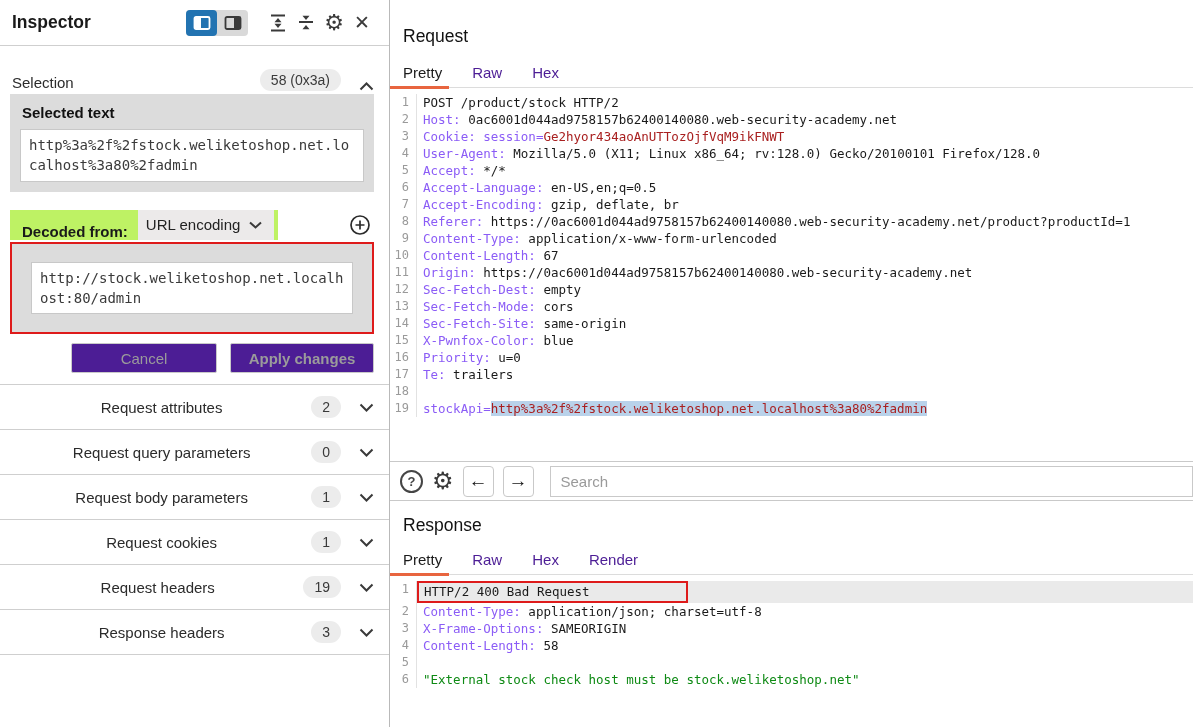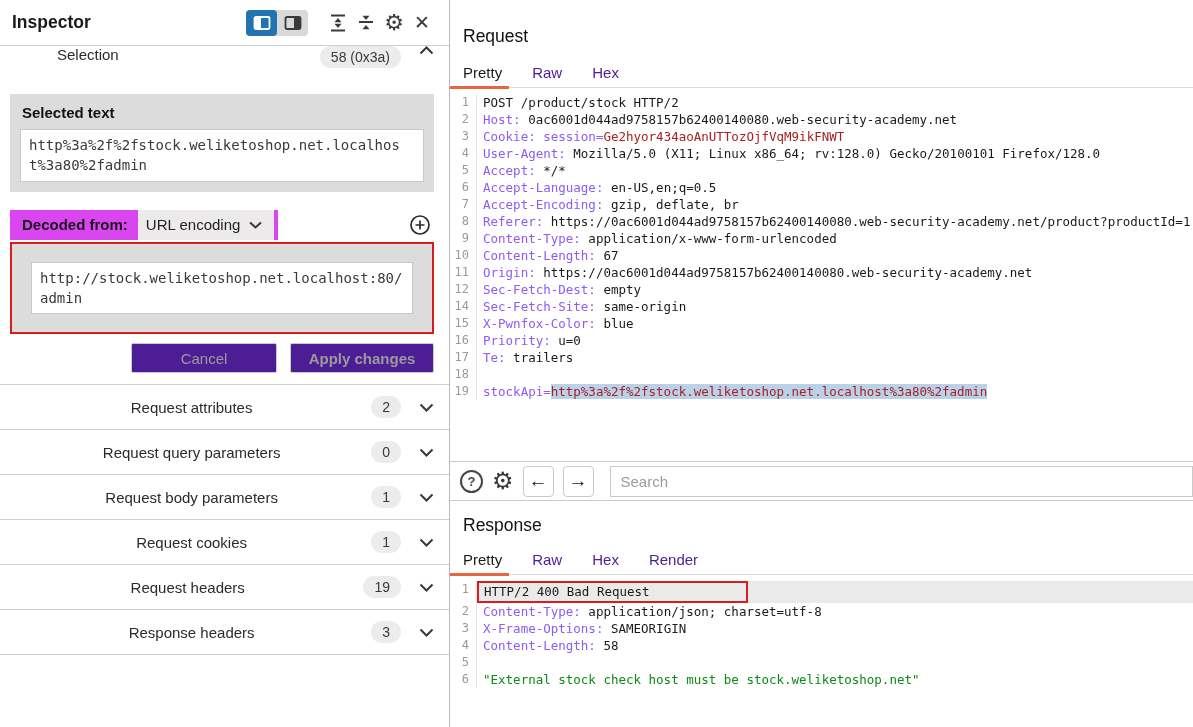--- a/index.html
+++ b/index.html
@@ -1,43 +1,43 @@
 <!DOCTYPE html>
 <html><head>
 <meta charset="utf-8">
 <style>
   * { margin:0; padding:0; box-sizing:border-box; }
   html,body { width:1193px; height:727px; overflow:hidden; background:#fff;
               font-family:"Liberation Sans", sans-serif; color:#1a1a1a; }
   .app { display:flex; width:1193px; height:727px; }
 
   
-  .left { width:450px; border-right:1px solid #b9b9b9; background:#fff; flex-shrink:0; }
+  .left { width:390px; border-right:1px solid #b9b9b9; background:#fff; flex-shrink:0; }
   .insp-header { height:46px; display:flex; align-items:center; padding:0 13px 0 12px; border-bottom:1px solid #cfcfcf; }
   .insp-title { font-size:17.5px; font-weight:bold; flex:1; }
   .toggle-group { display:flex; background:#d9d9d9; border-radius:4px; margin-right:16px; }
   .tg-btn { width:31px; height:26px; display:flex; align-items:center; justify-content:center; border-radius:4px; cursor:pointer; }
   .tg-btn.active { background:#2273b1; }
   .icon-btn { width:28px; height:28px; display:flex; align-items:center; justify-content:center; cursor:pointer; color:#3a3a3a; }
   .gear-glyph { font-size:22px; line-height:1; color:#3a3a3a; }
   .close-glyph { font-size:19px; color:#3a3a3a; }
 
-  .sel-row { height:45px; display:flex; align-items:flex-start; padding:0 15px 0 12px;margin-left:45px; }
+  .sel-row { height:45px; display:flex; align-items:flex-end; padding:0 15px 0 12px; }
   .sel-label { font-size:15px; color:#2b2b2b; flex:1; }
   .pill { background:#ececec; border-radius:12px; padding:3px 11px; font-size:14px; color:#3a3a3a; }
   .chev { margin-left:18px; display:flex; align-items:center; cursor:pointer; }
 
   .gray-box { margin:3px 15px 0 10px; background:#dcdcdc; padding-bottom:10px; }
   .gray-box-hdr { font-size:15px; font-weight:bold; padding:10px 12px 8px; color:#111; }
   .mono-box { margin:0 10px; background:#fff; border:1px solid #c8c8c8; padding:5px 8px;
               font-family:"DejaVu Sans Mono", monospace; font-size:14px; line-height:1.45;
               color:#3a3a3a; word-break:break-all; }
 
   .decoded-row { margin:18px 15px 0 10px; display:flex; align-items:center; height:30px; }
-  .decoded-chip { background:#d946ef; height:30px; display:flex; align-items:center; padding:0 4px 0 12px; }
+  .decoded-chip { background:#bef264; height:30px; display:flex; align-items:flex-end; padding:0 4px 0 12px; }
   .decoded-label { font-size:15px; font-weight:bold; margin-right:10px; }
   .dropdown { background:#eceaea; height:30px; display:flex; align-items:center; gap:9px; padding:0 12px 0 8px; font-size:15px; color:#222; cursor:pointer; }
   .decoded-row .spacer { flex:1; }
 
   .red-box { margin:2px 15px 0 10px; border:2px solid #de1b1b; background:#dcdcdc; padding:6px 7px; }
   .btn-row { margin:9px 15px 0 10px; display:flex; justify-content:flex-end; gap:13px; }
   .btn { height:30px; border:1px solid #c9c9c9; border-radius:2px; background:#4c1d95; color:#9b9b9b; font-size:15px; cursor:pointer; font-family:inherit; }
   .btn-cancel { width:146px; }
   .btn-apply { width:144px; font-weight:bold; }
 
@@ -291,20 +291,24 @@
         </div>
         <div class="code-line">
           <span class="ln">11</span>
           <span class="ct"><span class="s-h">Origin:</span><span> https://0ac6001d044ad9758157b62400140080.web-security-academy.net</span></span>
         </div>
         <div class="code-line">
           <span class="ln">12</span>
           <span class="ct"><span class="s-h">Sec-Fetch-Dest:</span><span> empty</span></span>
         </div>
         <div class="code-line">
+          <span class="ln">13</span>
+          <span class="ct"><span class="s-h">Sec-Fetch-Mode:</span><span> cors</span></span>
+        </div>
+        <div class="code-line">
           <span class="ln">14</span>
           <span class="ct"><span class="s-h">Sec-Fetch-Site:</span><span> same-origin</span></span>
         </div>
         <div class="code-line">
           <span class="ln">15</span>
           <span class="ct"><span class="s-h">X-Pwnfox-Color:</span><span> blue</span></span>
         </div>
         <div class="code-line">
           <span class="ln">16</span>
           <span class="ct"><span class="s-h">Priority:</span><span> u=0</span></span>

